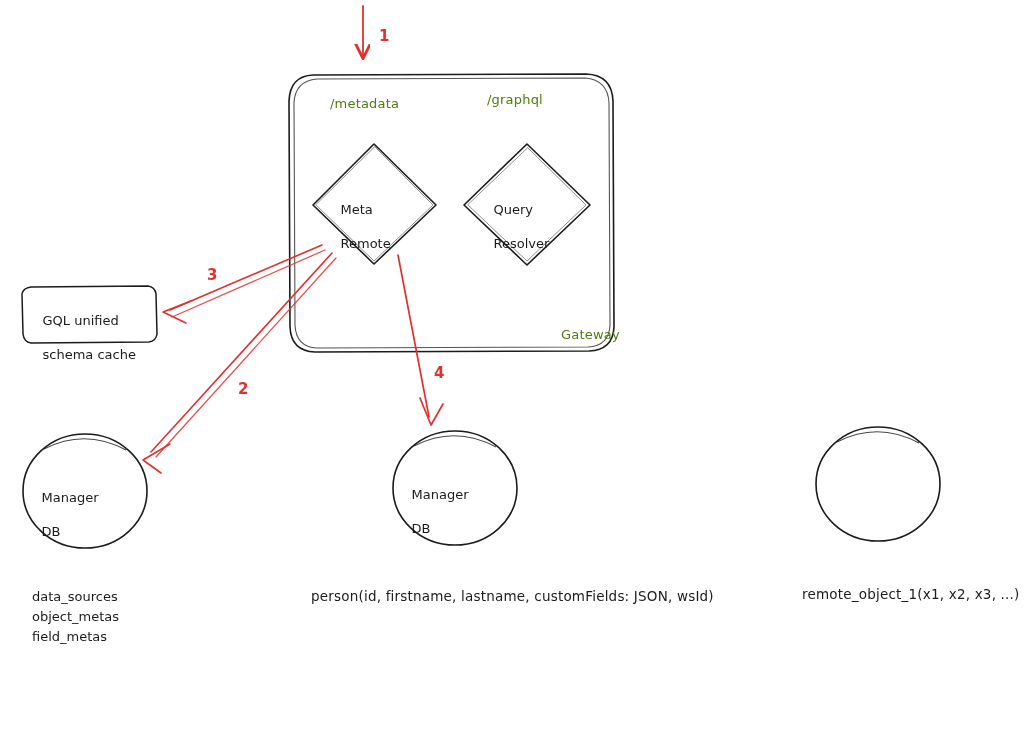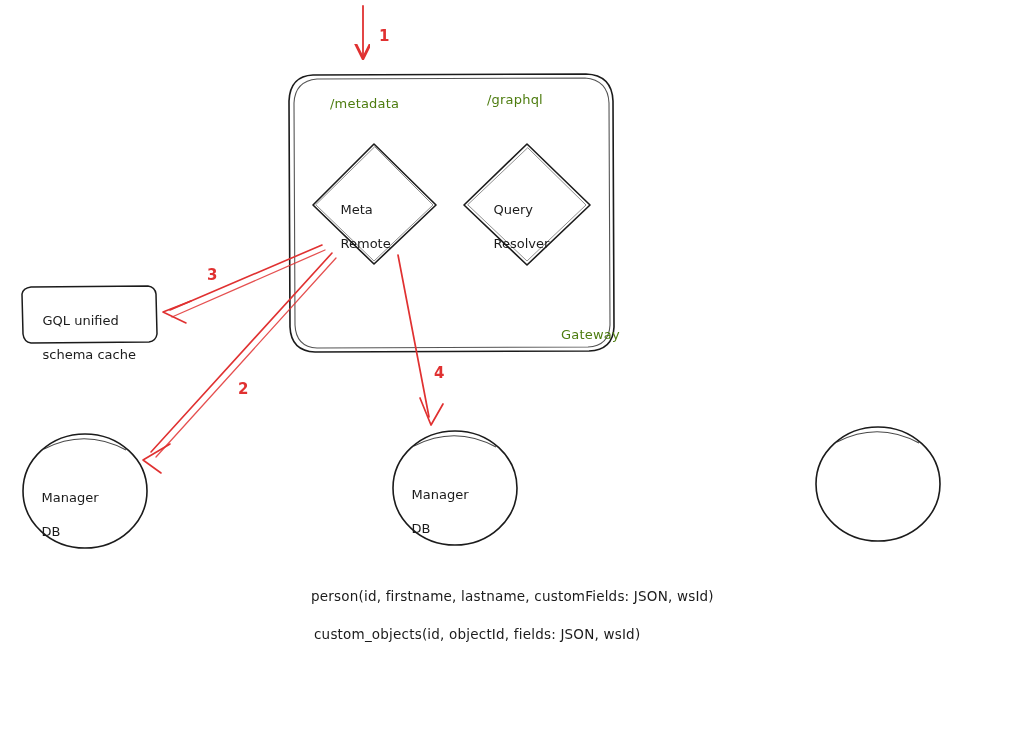--- a/index.html
+++ b/index.html
@@ -152,19 +152,22 @@
 
   <div class="shape-label" style="left:25px; top:473px; width:120px;">
     <span>Manager</span><br>
     <span>DB</span>
   </div>
   <div class="shape-label" style="left:395px; top:470px; width:120px;">
     <span>Manager</span><br>
     <span>DB</span>
   </div>
 
+  <div class="small-list" style="left:32px; top:587px;">data_sources
+object_metas
+field_metas</div>
 
   <div class="sql" style="left:311px; top:588px;text-align:right;">person(id, firstname, lastname, customFields: JSON, wsId)</div>
-  <div class="sql" style="left:314px; top:626px;">custom_objects(id, objectId, fields: JSON, wsId)</div>
 
+  <div class="sql" style="left:802px; top:586px;">remote_object_1(x1, x2, x3, ...)</div>
 
 
 </div>
 
 </body></html>

